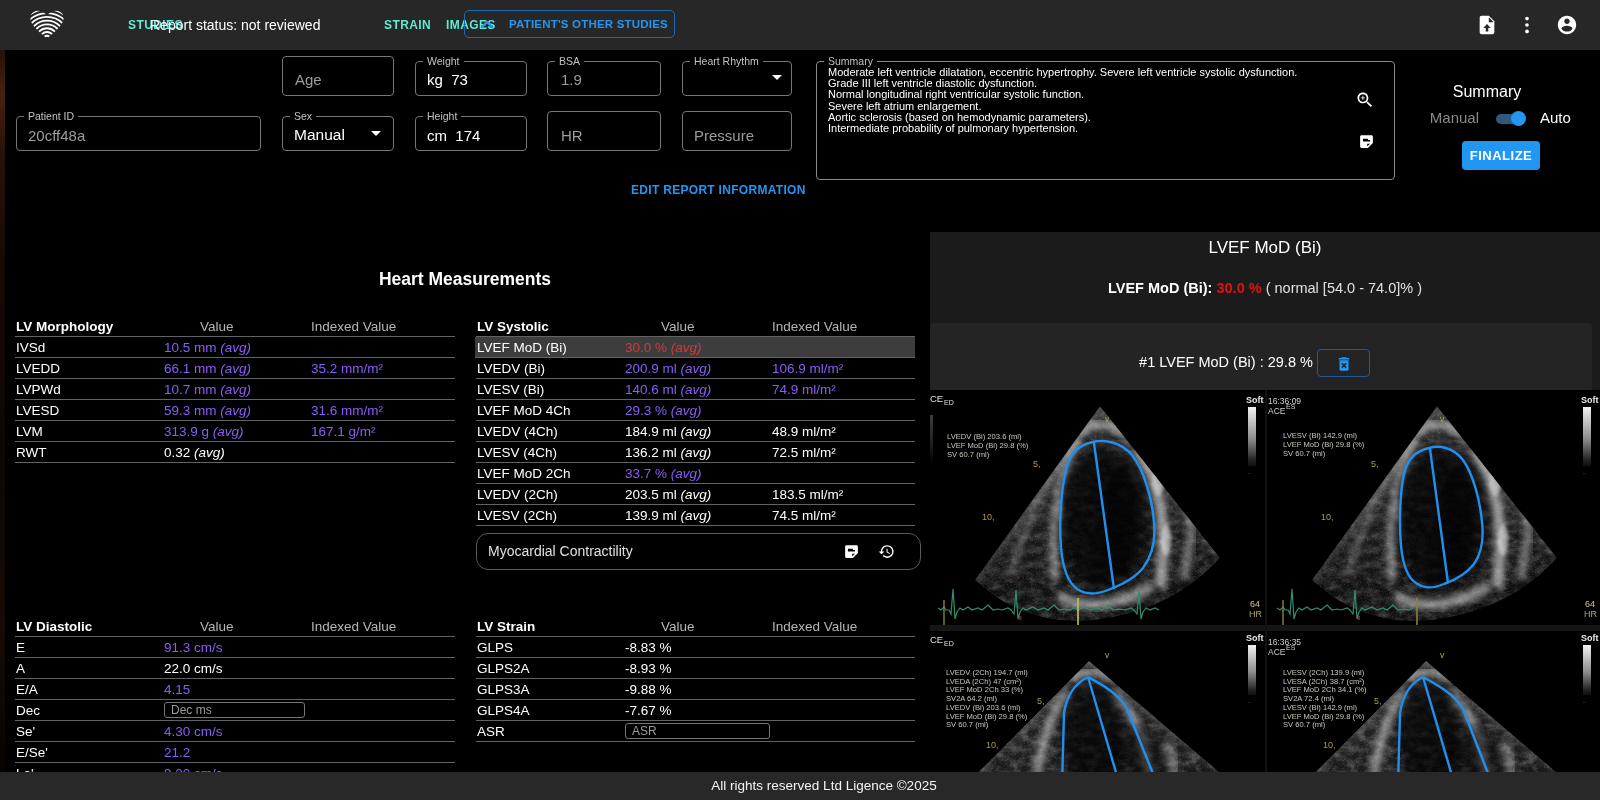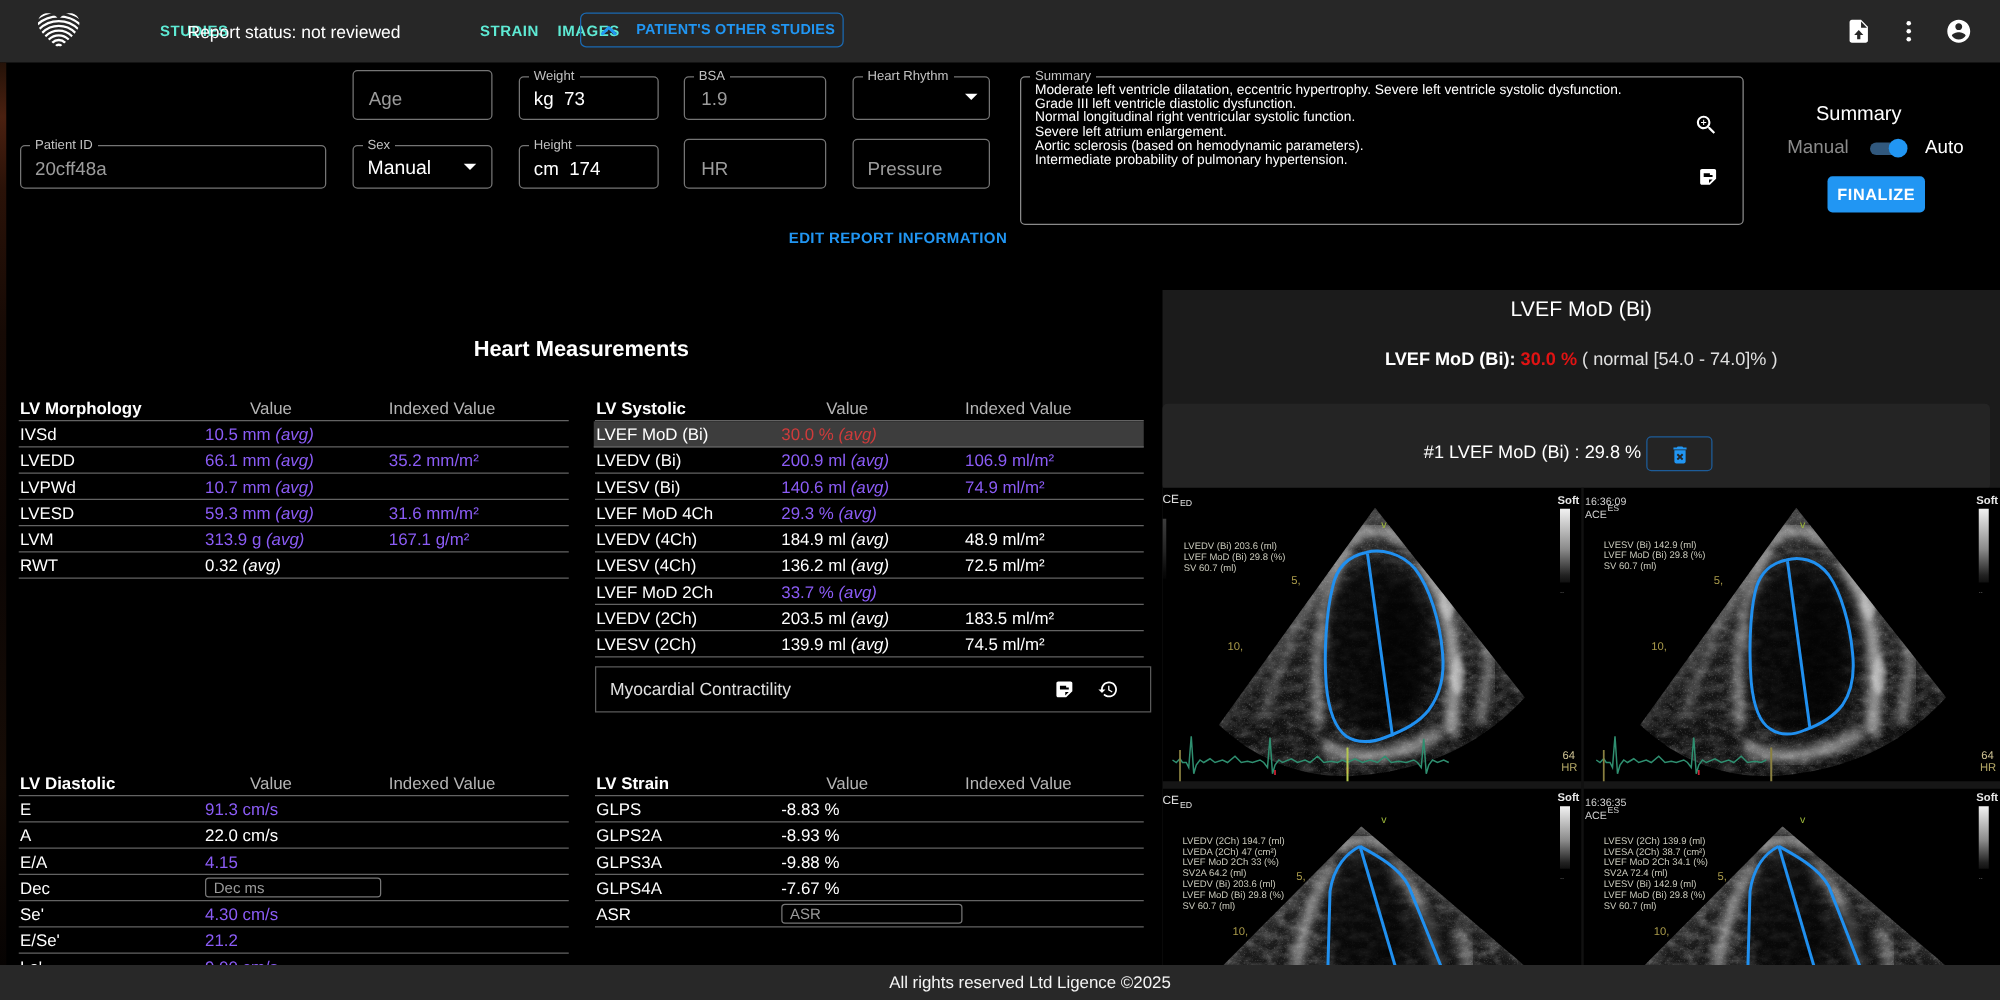--- a/index.html
+++ b/index.html
@@ -36,21 +36,21 @@
 .trow { position:absolute; height:21px; line-height:21px; border-bottom:1px solid #636363; font-size:13.5px; color:#fff; }
 .trow span { position:absolute; white-space:nowrap; }
 .c1 { left:1px; }
 .c2 { left:149px; }
 .c3 { left:296px; }
 .red { color:#8b5cf6; }
 .redh { color:#cf3b3b; }
 .hl { background:#3d3d3d; left:475px !important; padding-left:1px; width:440px !important; }
 .hl .c1 { left:2px; } .hl .c2 { left:150px; }
 .minp { position:absolute; border:1px solid #767676; border-radius:3px; font-size:12px; color:#9a9a9a; line-height:14px; padding-left:6px; height:16px; }
-.mcbox { position:absolute; left:476px; top:533px; width:445px; height:37px; border:1px solid #5a5a5a; border-radius:0; }
+.mcbox { position:absolute; left:476px; top:533px; width:445px; height:37px; border:1px solid #5a5a5a; border-radius:12px; }
 .mcbox .t { position:absolute; left:11px; top:0; line-height:35px; font-size:14px; color:#e0e0e0; }
 
 .rpanel { position:absolute; left:930px; top:232px; width:670px; height:540px; background:#1b1b1b; }
 .rtitle { position:absolute; left:0; top:6px; width:670px; text-align:center; color:#fff; font-size:17px; font-weight:500; }
 .rsub { position:absolute; left:0; top:48px; width:670px; text-align:center; font-size:14.5px; color:#e0e0e0; }
 .rsub b { color:#fff; }
 .rbox { position:absolute; left:0; top:91px; width:662px; height:69px; background:#242424; border-radius:4px; }
 .rlabel { position:absolute; left:0; top:5px; width:592px; height:69px; text-align:center; line-height:69px; color:#fff; font-size:14.5px; font-weight:500; }
 .delbtn { position:absolute; left:387px; top:26px; width:53px; height:28px; border:1px solid #1d5c99; border-radius:4px; }
 

